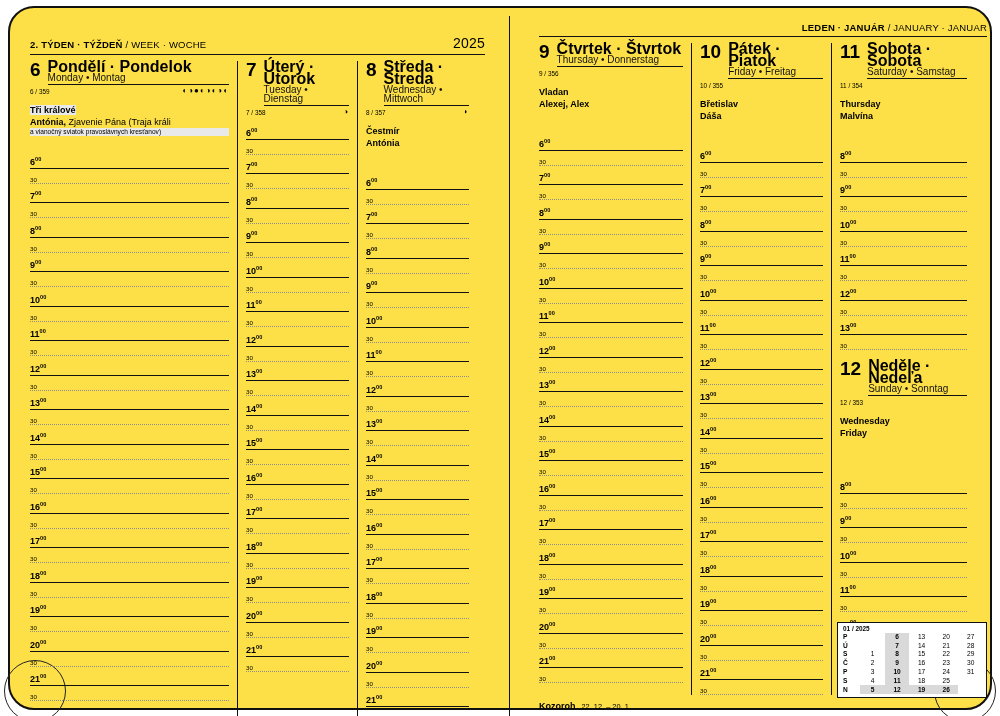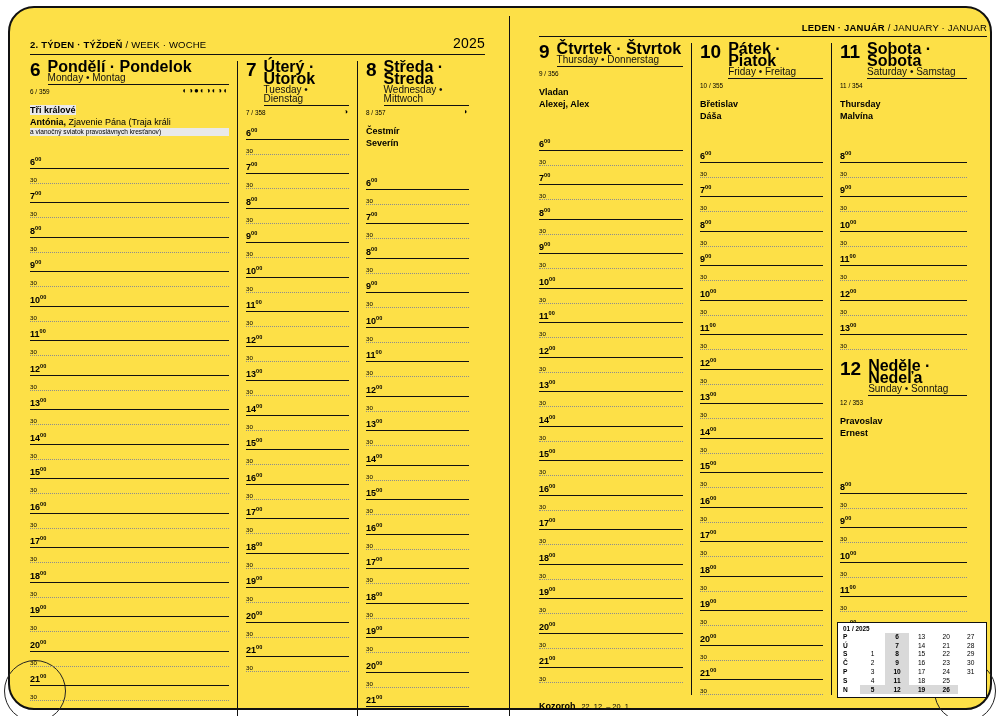--- a/index.html
+++ b/index.html
@@ -334,21 +334,21 @@
               <div class="dn2">Wednesday • Mittwoch</div>
               <div class="dayrule"></div>
             </div>
           </div>
           <div class="moonrow">
             <div class="doy">8 / 357</div>
             <div class="moons moon1">◗</div>
           </div>
           <div class="names">
             <span>Čestmír</span><br>
-            <span>Severín</span>
+            <span>Antónia</span>
           </div>
           <div class="hours">
             <div class="hr">
                 <span class="lab">6<sup>00</sup></span>
               </div>
             <div class="hf">
                 <span class="lab">30</span>
               </div>
             <div class="hr">
                 <span class="lab">7<sup>00</sup></span>
@@ -755,22 +755,22 @@
               <div class="dnames">
                 <div class="dn1">Neděle · Nedeľa</div>
                 <div class="dn2">Sunday • Sonntag</div>
                 <div class="dayrule"></div>
               </div>
             </div>
             <div class="moonrow">
               <div class="doy">12 / 353</div>
             </div>
             <div class="names">
-              <span>Pravoslav</span><br>
-              <span>Ernest</span>
+              <span>Wednesday</span><br>
+              <span>Friday</span>
             </div>
             <div class="hours" style="margin-top:18px">
               <div class="hr">
                   <span class="lab">8<sup>00</sup></span>
                 </div>
               <div class="hf">
                   <span class="lab">30</span>
                 </div>
               <div class="hr">
                   <span class="lab">9<sup>00</sup></span>

